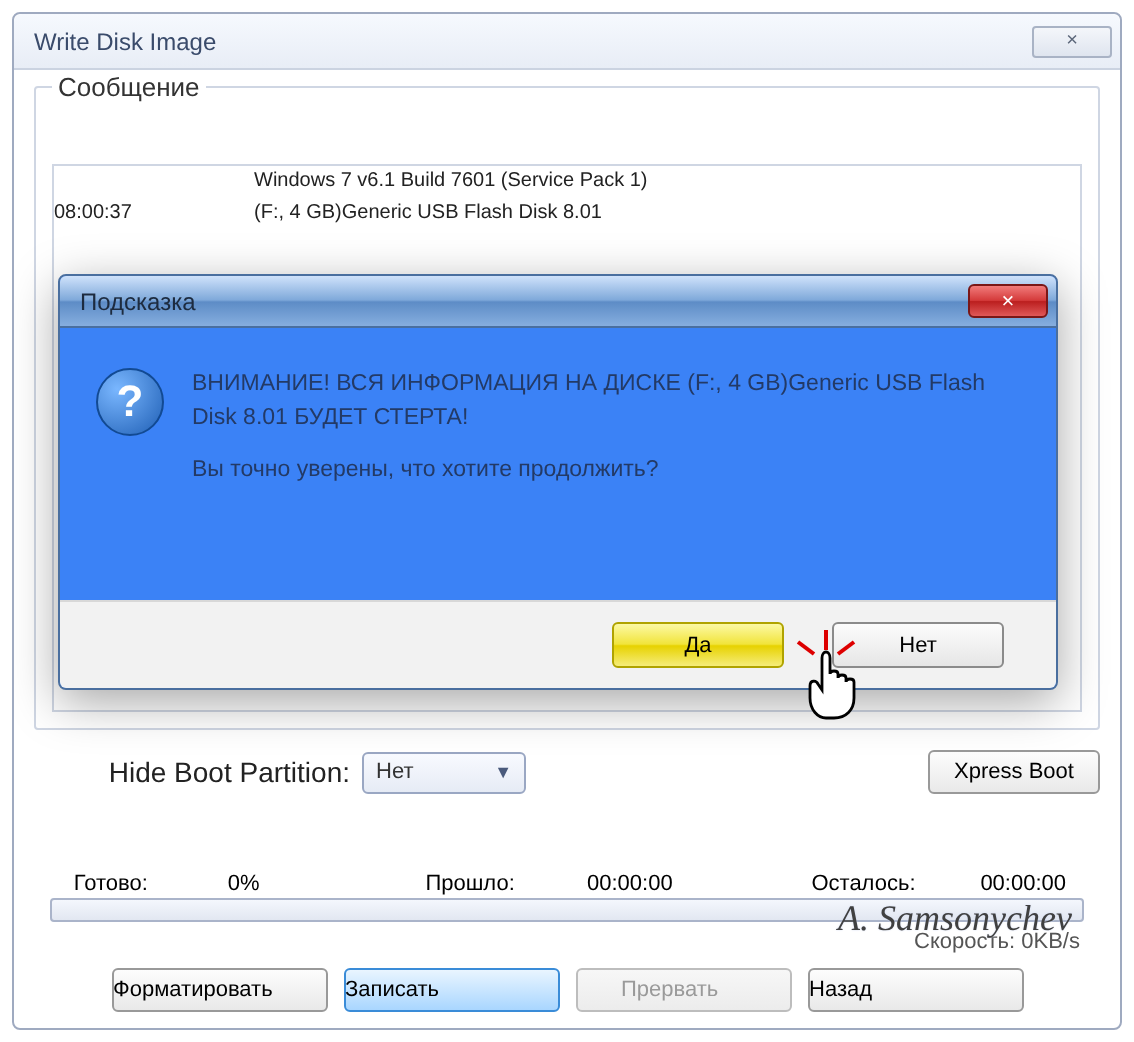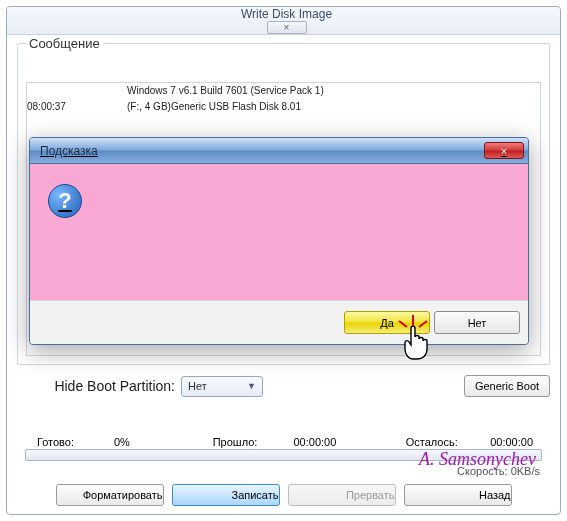--- a/index.html
+++ b/index.html
@@ -25,21 +25,20 @@
   }
   .titlebar {
     height: 28px;
     background: linear-gradient(#f6f9fe, #e8edf6);
     border-bottom: 1px solid #cbd3e1;
     display: flex;
     align-items: center;
     padding: 0 4px 0 10px;
     justify-content: space-between;
     border-radius: 4px 4px 0 0;
-    flex-direction: column;
   }
   .titlebar-text { color: #3a4b6b; font-size: 12px; }
   .sys-close-btn {
     width: 40px; height: 16px;
     background: linear-gradient(#f4f6fa,#dfe5ef);
     border: 1px solid #a9b3c5;
     border-radius: 2px;
     color: #5b6679;
     font-size: 10px;
     display:flex; align-items:center; justify-content:center;
@@ -110,36 +109,35 @@
   .progress-bar { position:absolute; top:406px; left:8px; right:8px; height:12px; background:linear-gradient(#f4f7fd,#e2e7f1); border:1px solid #aab4ca; border-radius:2px; }
 
   .speed { position:absolute; top:422px; right:10px; font-size:11px; color:#555; }
 
   .bottom-buttons { position:absolute; bottom:0; left:0; right:0; display:flex; justify-content:center; gap:8px; }
   .act-btn {
     width:108px; height:22px;
     background: linear-gradient(#fdfdfd,#e9e9e9);
     border:1px solid #999; border-radius:3px;
     font-size:11px; cursor:pointer;
-    display:flex; align-items:center; justify-content:flex-end;
+    display:flex; align-items:center; justify-content:flex-start;
   }
   .act-btn.primary {
     background: linear-gradient(#e9f5ff,#a9d6ff);
     border:1px solid #3a8cd8;
   }
   .act-btn.disabled { color:#9a9a9a; border-color:#bdbdbd; background:linear-gradient(#f7f7f7,#ececec); cursor:default;padding-left:22px; }
 
   
   .dialog {
     position:absolute; top:130px; left:22px; width:500px; height:208px;
     border:1px solid #4a6f9f; border-radius:4px;
     box-shadow:0 6px 24px rgba(0,0,0,.35);
-    background:#f9a8d4;
+    background:#3b82f6;
     overflow:hidden;
-    text-decoration:underline;
   }
   .dlg-title {
     height:26px;
     background:linear-gradient(#cfe2fb,#7fa9da 48%,#5d8cc6 52%,#86aedf);
     border-bottom:1px solid #4a6f9f;
     display:flex; align-items:center; justify-content:space-between;
     padding:0 4px 0 10px;
     color:#1d2b3f; font-size:12px;
   }
   .dlg-close {
@@ -158,21 +156,21 @@
     color:#fff; font-size:22px; font-weight:bold;
     display:flex; align-items:center; justify-content:center;
     flex:0 0 34px;
     border:1px solid #124a93;
   }
   .dlg-text { font-size:11.5px; color:#233a66; line-height:1.45; }
   .dlg-text .warn { display:block; margin-bottom:10px; }
   .dlg-btns {
     position:absolute; bottom:0; left:0; right:0; height:44px;
     background:#f2f2f2; border-top:1px solid #d8d8d8;
-    display:flex; align-items:center; justify-content:flex-end; gap:4px; padding-right:8px;
+    display:flex; align-items:center; justify-content:flex-end; gap:24px; padding-right:26px;
   }
   .dlg-btn {
     width:86px; height:23px;
     background: linear-gradient(#fcfcfc,#e6e6e6);
     border:1px solid #8b8b8b; border-radius:3px;
     font-size:11px; cursor:pointer;
     display:flex; align-items:center; justify-content:center;
   }
   .dlg-btn.default {
     background: linear-gradient(#fcf9a4,#f1e43b 48%,#e7d200 52%,#f6ed7a);
@@ -181,21 +179,21 @@
 
   
   .cursor {
     position:absolute; top:308px; left:386px; width:40px; height:46px; pointer-events:none;
   }
   .cursor svg { width:40px; height:46px; }
 
   .watermark {
     position:absolute; bottom:36px; right:14px;
     font-family: "Brush Script MT", cursive;
-    font-size:18px; color:#a21caf; font-style:italic;
+    font-size:18px; color:#404040; font-style:italic;
     text-shadow:0 0 1px #cfd8ef;
   }
 </style>
 </head>
 <body>
 
 <div class="window">
   <div class="titlebar">
     <span class="titlebar-text">Write Disk Image</span>
     <div class="sys-close-btn">
@@ -226,21 +224,21 @@
 
     <div class="form-rows">
       <div class="frow">
         <label>Hide Boot Partition:</label>
         <div class="dropdown small">
           <span>Нет</span>
           <span class="chev">▼</span>
         </div>
         <div style="flex:1"></div>
         <div class="side-btn">
-          <span>Generic Boot</span>
+          <span>Xpress Boot</span>
         </div>
       </div>
     </div>
 
     <div class="progress-row">
       <span class="lbl">Готово:</span>
       <span style="width:50px">0%</span>
       <span style="flex:1"></span>
       <span class="lbl">Прошло:</span>
       <span style="width:70px">00:00:00</span>
@@ -276,20 +274,24 @@
   <div class="dialog">
     <div class="dlg-title">
       <span>Подсказка</span>
       <div class="dlg-close">
         <span>×</span>
       </div>
     </div>
     <div class="dlg-body">
       <div class="q-icon">
         <span>?</span>
+      </div>
+      <div class="dlg-text">
+        <span class="warn">ВНИМАНИЕ! ВСЯ ИНФОРМАЦИЯ НА ДИСКЕ (F:, 4 GB)Generic USB Flash Disk 8.01 БУДЕТ СТЕРТА!</span>
+        <span>Вы точно уверены, что хотите продолжить?</span>
       </div>
     </div>
     <div class="dlg-btns">
       <div class="dlg-btn default">
         <span>Да</span>
       </div>
       <div class="dlg-btn">
         <span>Нет</span>
       </div>
     </div>

